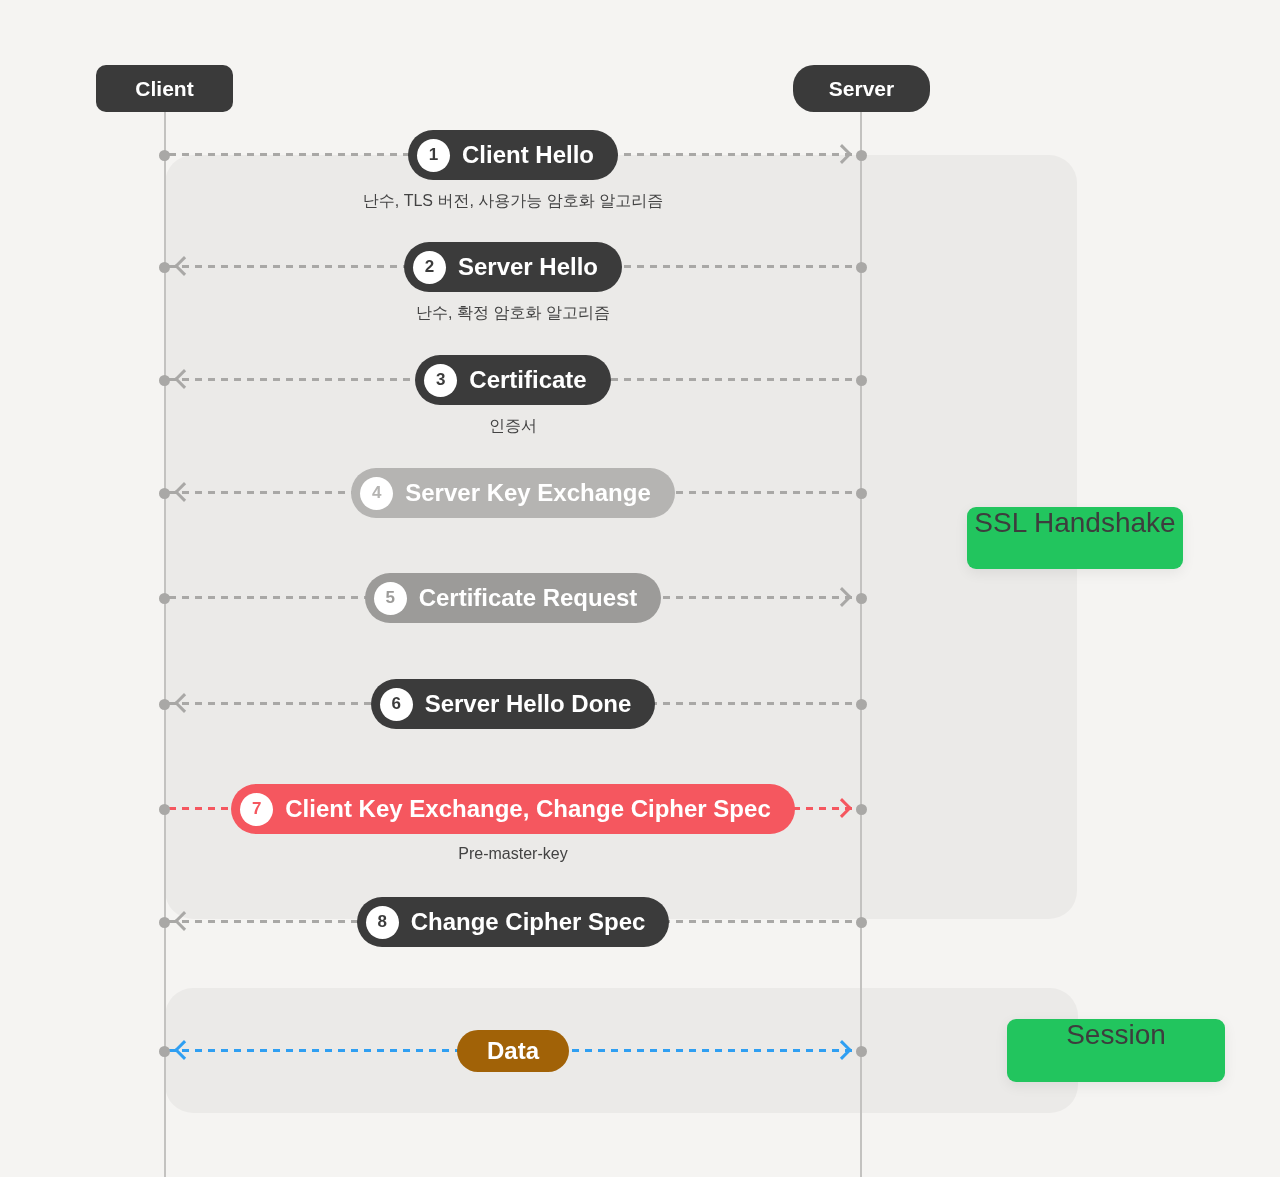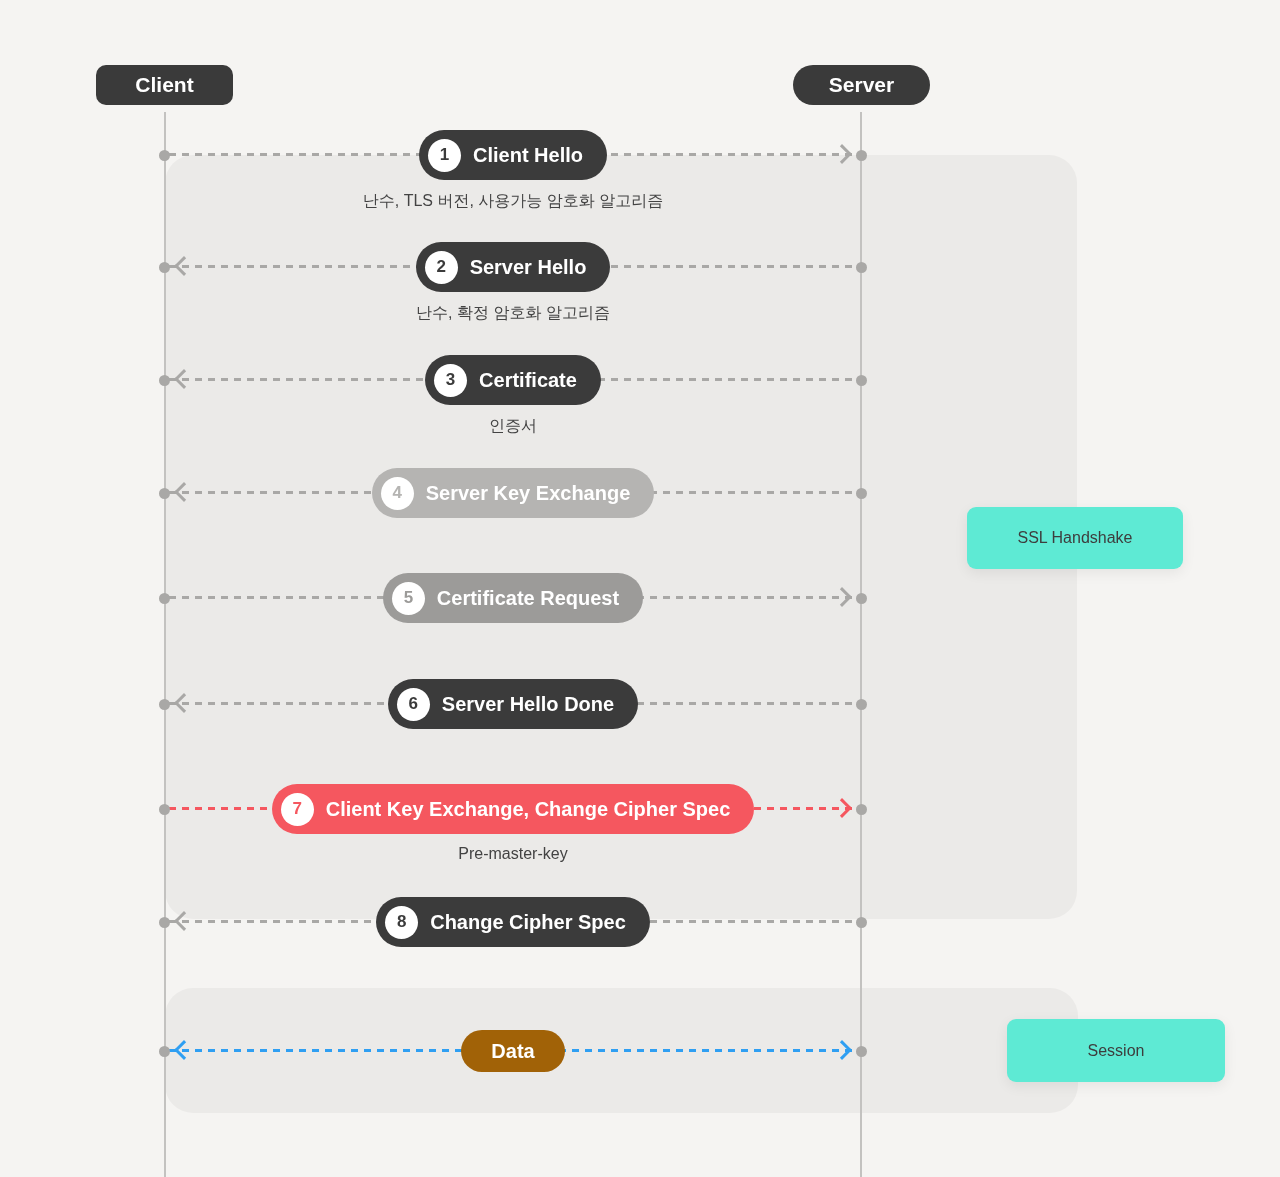--- a/index.html
+++ b/index.html
@@ -22,21 +22,21 @@
     z-index: 1;
   }
   .region.handshake { left: 165px; top: 155px; width: 912px; height: 764px; }
   .region.session   { left: 165px; top: 988px; width: 913px; height: 125px; }
 
   
   .actor {
     position: absolute;
     top: 65px;
     width: 137px;
-    height: 40px;
+    height: 47px;
     background: #3a3a3a;
     border-radius: 10px;
     color: #ffffff;
     font-size: 21px;
     font-weight: bold;
     display: flex;
     align-items: center;
     justify-content: center;
     z-index: 6;
   }
@@ -135,21 +135,21 @@
     background: #ffffff;
     color: #3b3b3b;
     font-size: 17px;
     font-weight: bold;
     display: flex;
     align-items: center;
     justify-content: center;
   }
   .pill .lbl {
     color: #ffffff;
-    font-size: 20px;
+    font-size: 24px;
     font-weight: bold;
     white-space: nowrap;
   }
   .row.gray-light .pill { background: #b5b4b2; }
   .row.gray-light .pill .num { color: #b5b4b2; }
   .row.gray .pill { background: #9c9b99; }
   .row.gray .pill .num { color: #9c9b99; }
   .row.red .pill { background: #f5575f; }
   .row.red .pill .num { color: #f5575f; }
   .row.blue .pill {
@@ -167,27 +167,26 @@
     text-align: center;
     font-size: 16px;
     color: #434343;
     z-index: 5;
     white-space: nowrap;
   }
 
   
   .phase-label {
     position: absolute;
-    background: #5eead4;
+    background: #22c55e;
     border-radius: 9px;
     box-shadow: 0 4px 14px rgba(0,0,0,0.07);
     display: flex;
-    align-items: center;
     justify-content: center;
-    font-size: 16px;
+    font-size: 28px;
     color: #3d3d3d;
     z-index: 7;
   }
   .phase-label.handshake { left: 967px; top: 507px; width: 216px; height: 62px; }
   .phase-label.session   { left: 975px; top: 1019px; width: 218px; height: 63px; margin-left: 32px; }
 </style>
 </head>
 <body>
 
 <div class="canvas">

